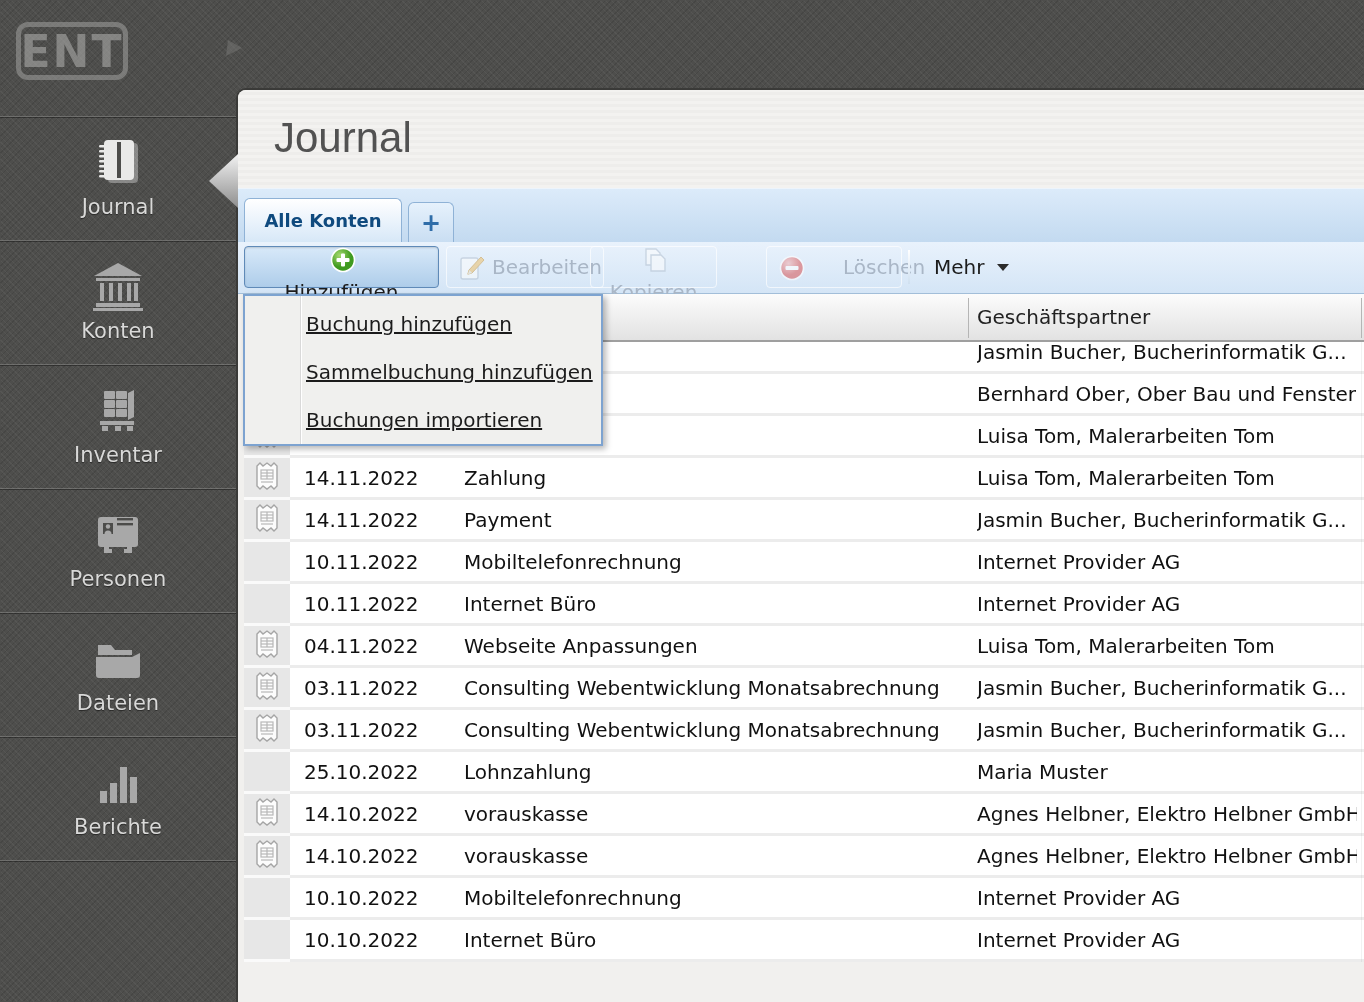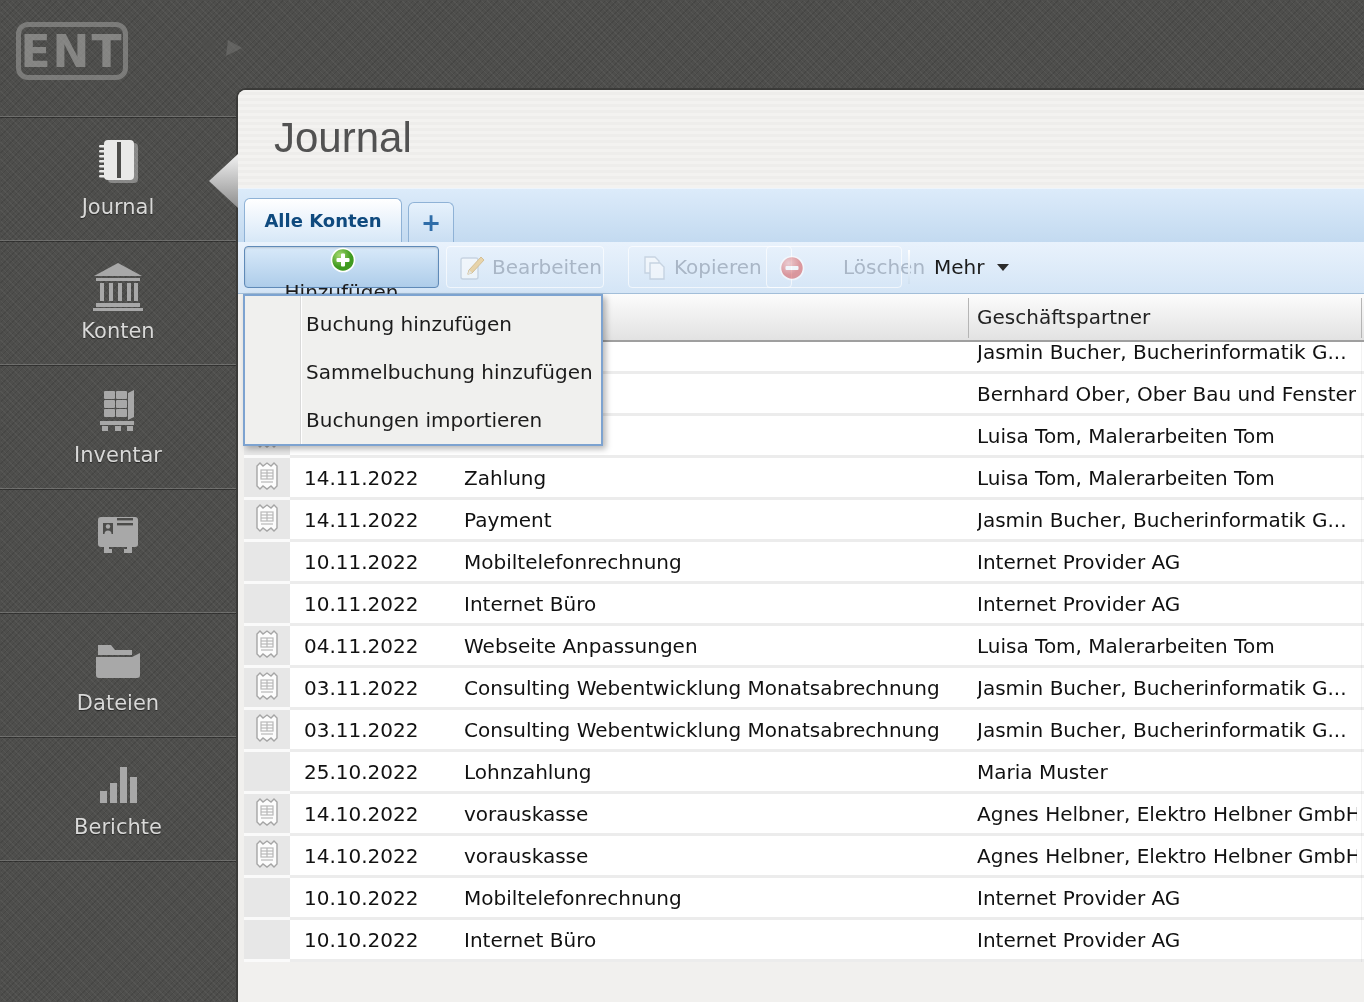--- a/index.html
+++ b/index.html
@@ -104,21 +104,21 @@
   .trow.selected .gcell{background:#e0e0e0;border-bottom-color:#e8e8e8;}
   
   .addmenu{
     position:absolute;left:5px;top:204px;width:360px;height:152px;z-index:6;box-sizing:border-box;
     background:#f0f0ee;border:2px solid #7da3d0;
     box-shadow:3px 3px 6px rgba(0,0,0,.28);
   }
   .addmenu .mgutter{position:absolute;left:0;top:0;width:55px;height:100%;
     border-right:1px solid #d9d9d9;box-shadow:1px 0 0 #fff;}
   .menu-item{position:absolute;left:61px;width:290px;height:48px;line-height:48px;
-    font-size:20px;color:#1b1b1b;cursor:pointer;white-space:nowrap;}
+    font-size:20px;color:#1b1b1b;cursor:pointer;white-space:nowrap;text-decoration:underline;}
   
   .collapse-arrow{
     position:absolute;left:209px;top:154px;width:29px;height:54px;z-index:10;cursor:pointer;
     background:linear-gradient(#f2f2f2,#8e8e8e);
     clip-path:polygon(100% 0, 0 50%, 100% 100%);
   }
 </style>
 </head>
 <body>
 
@@ -186,20 +186,21 @@
         <span class="nicon"><svg width="56" height="52" viewBox="0 0 56 52">
             <rect x="8" y="8" width="40" height="30" rx="3" fill="#a8a8a8"></rect>
             <rect x="13" y="14" width="10" height="11" fill="#4c4c4a"></rect>
             <circle cx="18" cy="17.5" r="2.2" fill="#a8a8a8"></circle>
             <path d="M14.5,25 a3.5,3.5 0 0 1 7,0 z" fill="#a8a8a8"></path>
             <rect x="27" y="9" width="16" height="2.4" fill="#4c4c4a"></rect>
             <rect x="27" y="14" width="16" height="2.4" fill="#4c4c4a"></rect>
             <path d="M14,38 v6 h8 v-4 h-3 v-2 z" fill="#a8a8a8"></path>
             <path d="M42,38 v6 h-8 v-4 h3 v-2 z" fill="#a8a8a8"></path>
           </svg></span>
+        <div class="nlabel">Personen</div>
       </div>
       <div class="nav-item">
         <span class="nicon"><svg width="56" height="52" viewBox="0 0 56 52">
             <path d="M8,12 h13 l4,5 h17 v5 h-34 z" fill="#a8a8a8"></path>
             <path d="M6,24 h36 l8,-4 v22 a3,3 0 0 1 -3,3 h-38 a3,3 0 0 1 -3,-3 z" fill="#a8a8a8"></path>
           </svg></span>
         <div class="nlabel">Dateien</div>
       </div>
       <div class="nav-item">
         <span class="nicon"><svg width="56" height="52" viewBox="0 0 56 52">
@@ -247,21 +248,21 @@
         <span class="caret"></span>
       </div>
       <div class="tbtn disabled" style="left: 208px; width: 158px;">
         <span class="ticon"><svg width="26" height="26" viewBox="0 0 26 26">
             <rect x="2" y="3" width="17" height="21" rx="2" fill="#fdfdfd" stroke="#b3c0cf" stroke-width="1.4"></rect>
             <path d="M22,2 l3,3 -12,13 -4.2,1.2 1.2,-4.2 z" fill="#eec06a" stroke="#c89a45" stroke-width="1"></path>
             <path d="M9,19.2 l1.2,-4.2 3,3 z" fill="#e9e2d2"></path>
           </svg></span>
         <span>Bearbeiten</span>
       </div>
-      <div class="tbtn disabled" style="left: 390px; width: 164px;">
+      <div class="tbtn disabled" style="left: 352px; width: 127px; flex-direction: column;">
         <span class="ticon"><svg width="26" height="26" viewBox="0 0 26 26">
             <path d="M4,2 h10 l4,4 v12 h-14 z" fill="#fdfdfd" stroke="#b3c0cf" stroke-width="1.4"></path>
             <path d="M9,8 h10 l4,4 v12 h-14 z" fill="#fdfdfd" stroke="#b3c0cf" stroke-width="1.4"></path>
           </svg></span>
         <span>Kopieren</span>
       </div>
       <div class="tbtn disabled" style="left: 528px; width: 136px; gap: 40px;">
         <span class="ticon"><svg width="26" height="26" viewBox="0 0 26 26">
             <defs>
               <radialGradient id="gdel" cx="35%" cy="30%">

